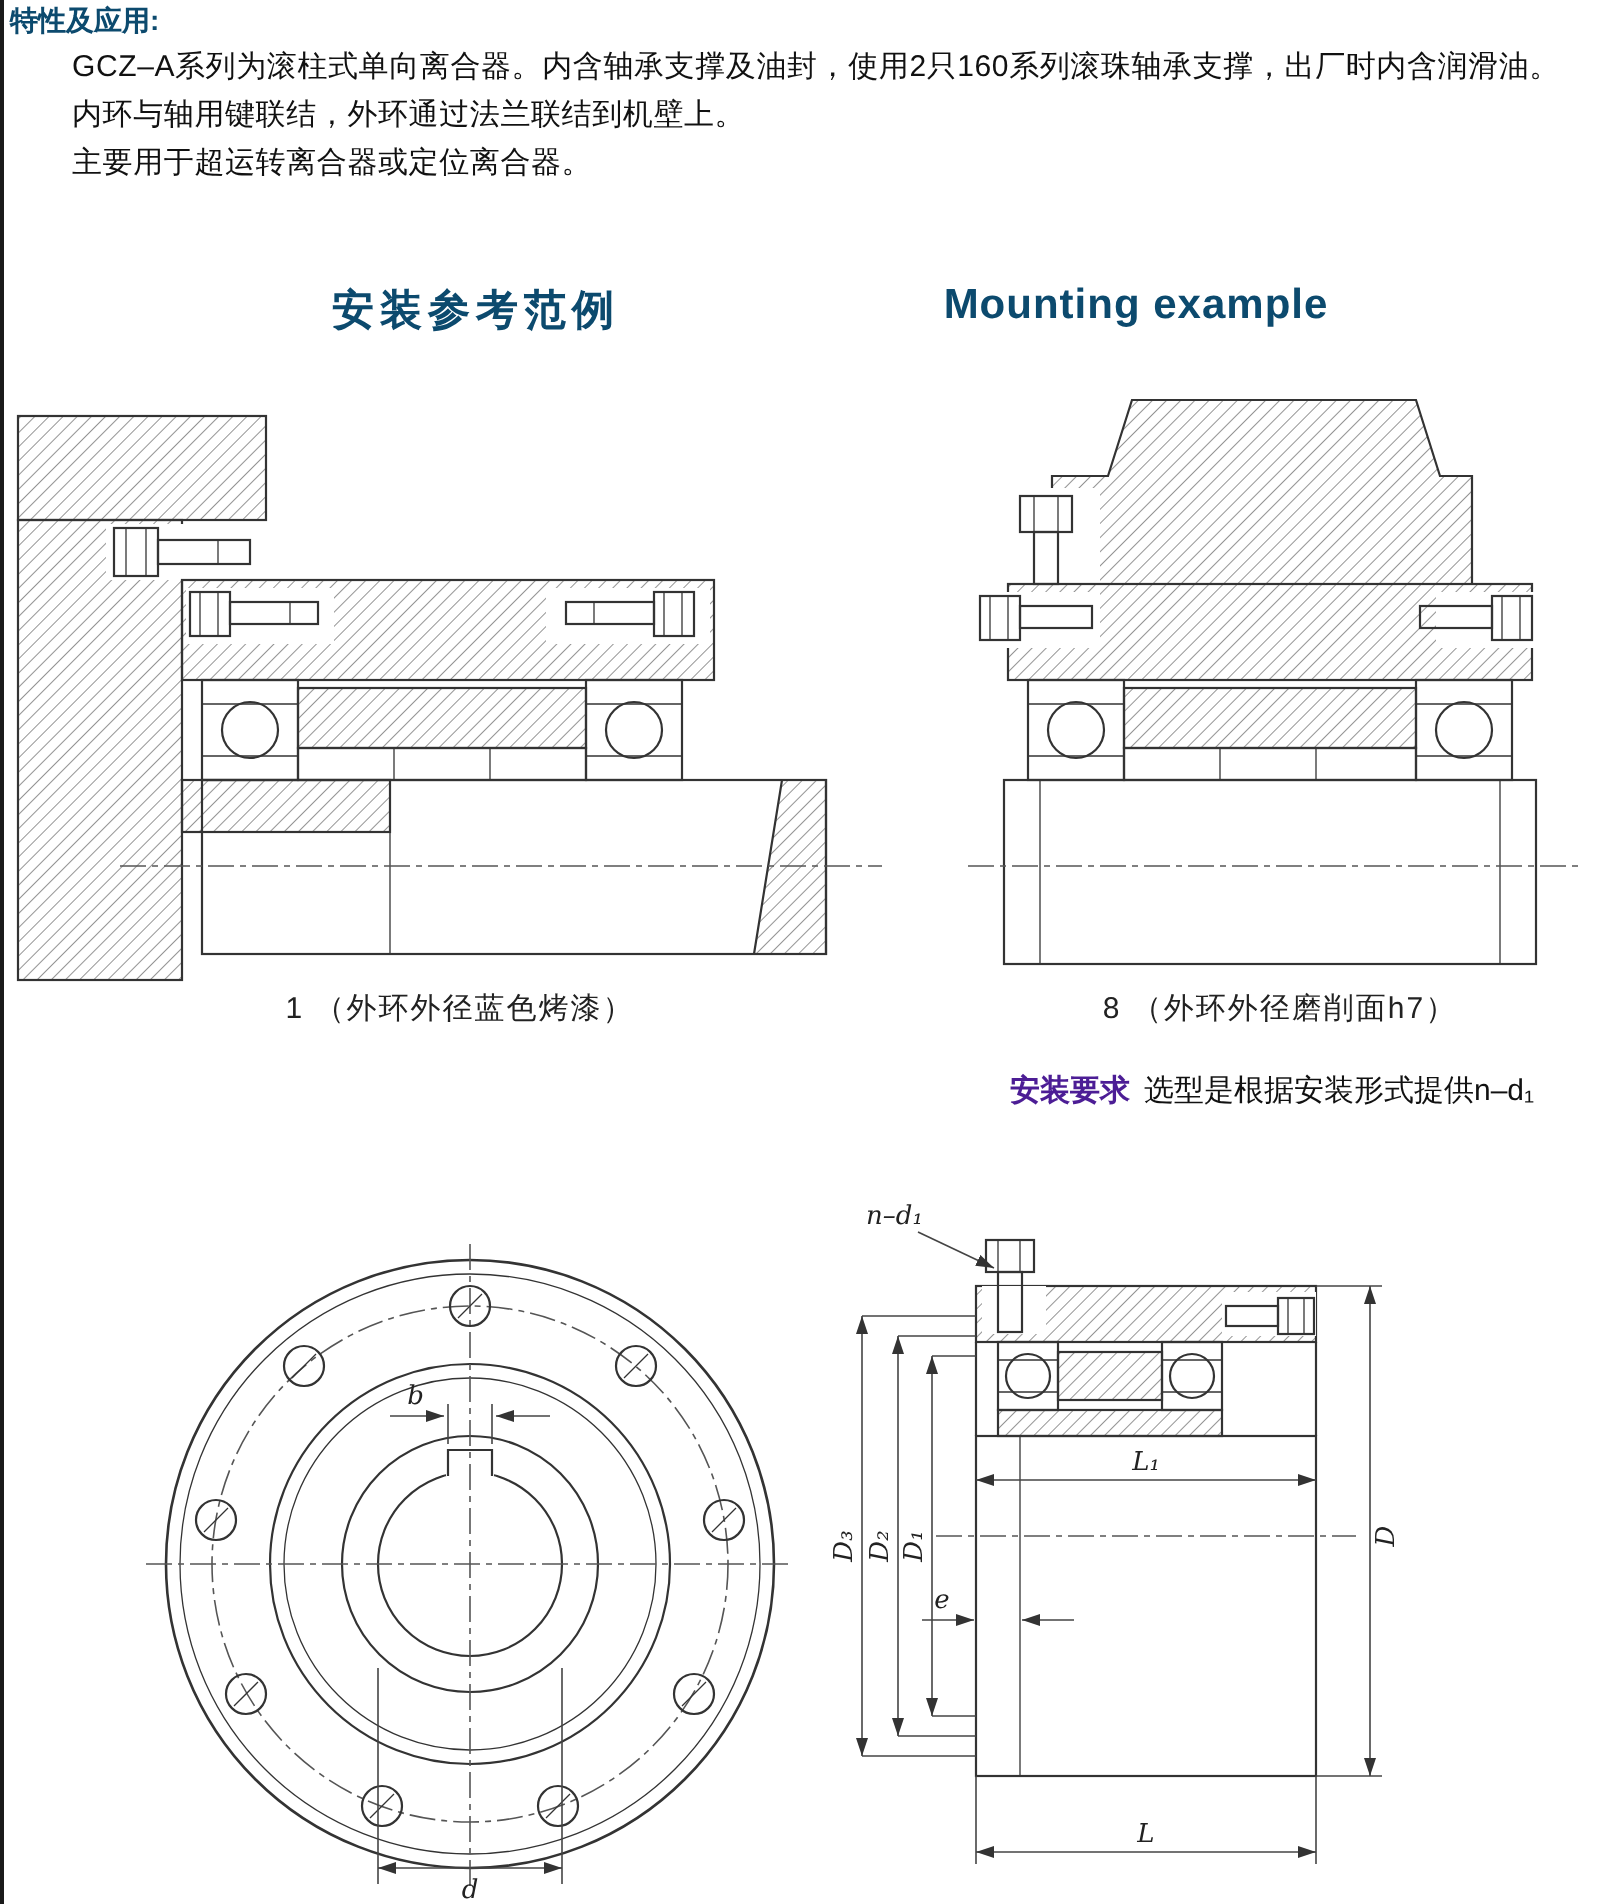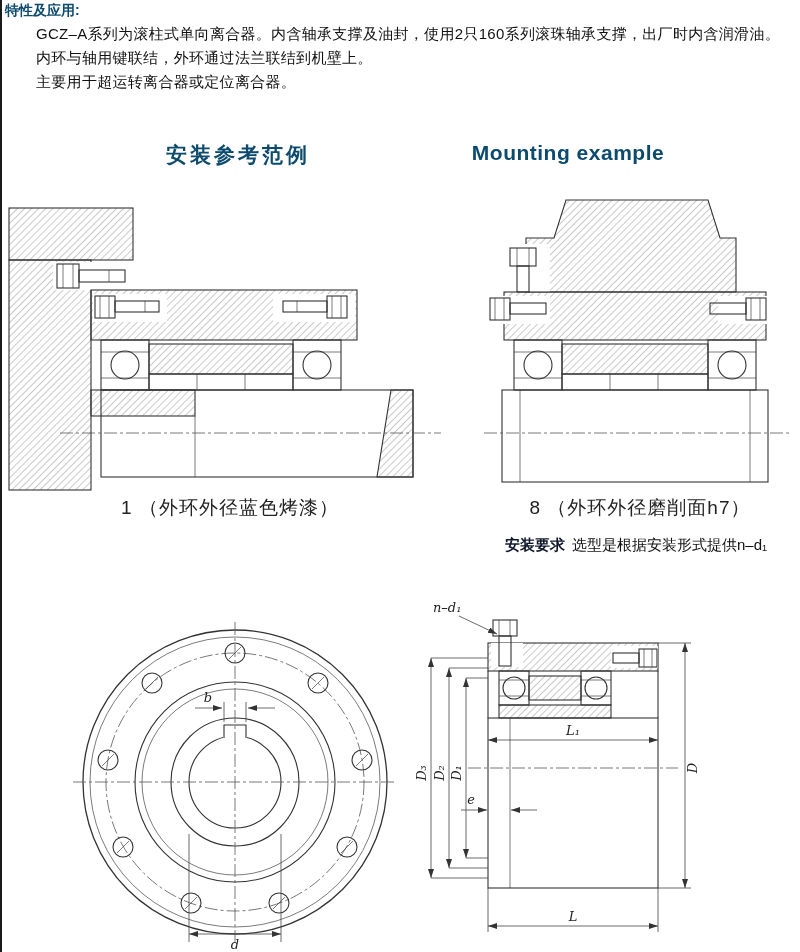--- a/index.html
+++ b/index.html
@@ -7,23 +7,23 @@
   body{width:800px;height:952px;overflow:hidden;
        font-family:"Liberation Sans","DejaVu Sans",sans-serif;color:#111}
   .page{position:relative;width:800px;height:952px;background:#fff}
   .vrule{position:absolute;left:0;top:0;width:2px;height:952px;background:#1a1a1a}
   .accent{color:#0c4a6e}
   .sec-title{position:absolute;left:5px;top:2px;font-size:14px;font-weight:bold}
   .para{position:absolute;left:36px;top:22px;font-size:15px;line-height:24px;white-space:nowrap;letter-spacing:.3px}
   .h-cn{position:absolute;left:100px;top:141px;width:210px;text-align:right;font-size:21px;font-weight:bold;letter-spacing:3px}
   .h-en{position:absolute;left:468px;top:141px;width:200px;text-align:center;font-size:21px;font-weight:bold;letter-spacing:.5px}
   .fig{position:absolute}
-  .cap{position:absolute;font-size:19px;text-align:center;color:#222;letter-spacing:1px}
+  .cap{position:absolute;font-size:15px;text-align:center;color:#222;letter-spacing:1px}
   .note{position:absolute;left:505px;top:536px;font-size:15px;white-space:nowrap}
-  .note b{color:#0f172a;margin-right:7px}
+  .note b{color:#4c1d95;margin-right:7px}
   svg .oln{fill:none;stroke:#333;stroke-width:1.1}
   svg .thin{stroke-width:.65}
   svg .hat{stroke:#333;stroke-width:1.1}
   svg .cl{fill:none;stroke:#555;stroke-width:.8;stroke-dasharray:13 3 3 3}
   svg .dim{fill:none;stroke:#444;stroke-width:.8}
   svg text.dt{font-size:13px;fill:#222;font-family:"DejaVu Serif","Liberation Serif",serif;font-style:italic}
 </style>
 </head>
 <body>
 

